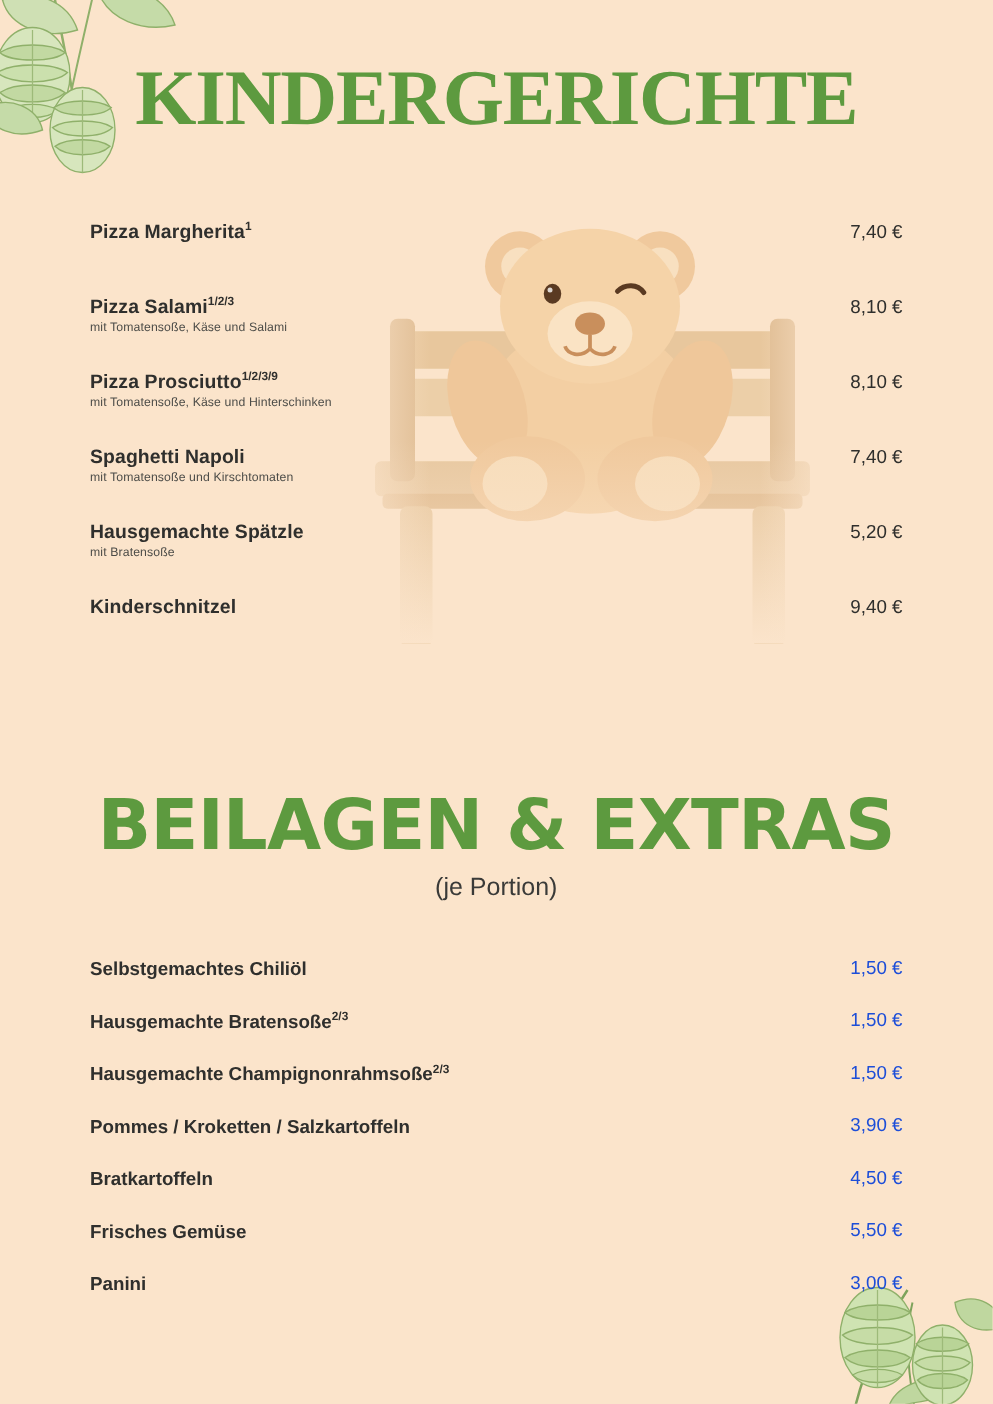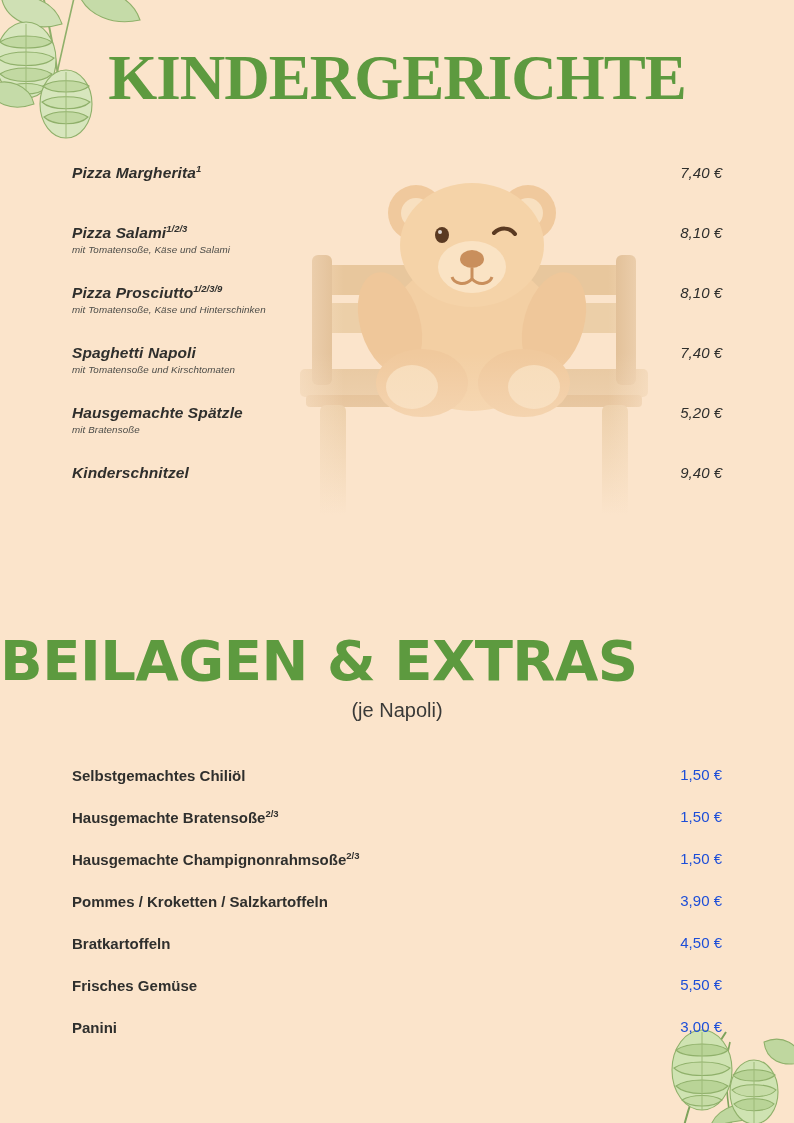--- a/index.html
+++ b/index.html
@@ -44,24 +44,23 @@
     top: 155px;
     width: 400px;
     height: 360px;
     overflow: hidden;
   }
   .photo svg { display: block; }
 
   
   .kids-list {
     position: absolute;
-    top: 163px;
+    top: 176px;
     left: 72px;
     width: 650px;
-    font-style: italic;
   }
   .item {
     position: relative;
     margin-bottom: 20px;
     min-height: 40px;
   }
   .item-name {
     font-size: 15.5px;
     font-weight: bold;
     color: #2f2f2d;
@@ -89,20 +88,21 @@
     color: #2f2f2d;
     white-space: nowrap;
   }
 
   
   .heading2 {
     position: absolute;
     top: 630px;
     left: 0;
     width: 794px;
+    text-align: center;
     font-size: 56px;
     line-height: 62px;
     font-weight: bold;
     color: #5d9a3f;
     font-family: "DejaVu Sans", sans-serif;
     letter-spacing: -.5px;
   }
   .heading2 .amp { font-weight: bold; }
   .subheading2 {
     position: absolute;
@@ -302,21 +302,21 @@
     <div class="item-price">9,40 €</div>
   </div>
 
 </div>
 
 <div class="heading2">
   <span>BEILAGEN</span>
   <span class="amp">&amp;</span>
   <span>EXTRAS</span>
 </div>
-<div class="subheading2">(je Napoli)</div>
+<div class="subheading2">(je Portion)</div>
 
 <div class="extras-list">
 
   <div class="extra">
     <div class="extra-name"><span>Selbstgemachtes Chiliöl</span><sup></sup></div>
     <div class="extra-price">1,50 €</div>
   </div>
 
   <div class="extra">
     <div class="extra-name"><span>Hausgemachte Bratensoße</span><sup>2/3</sup></div>

